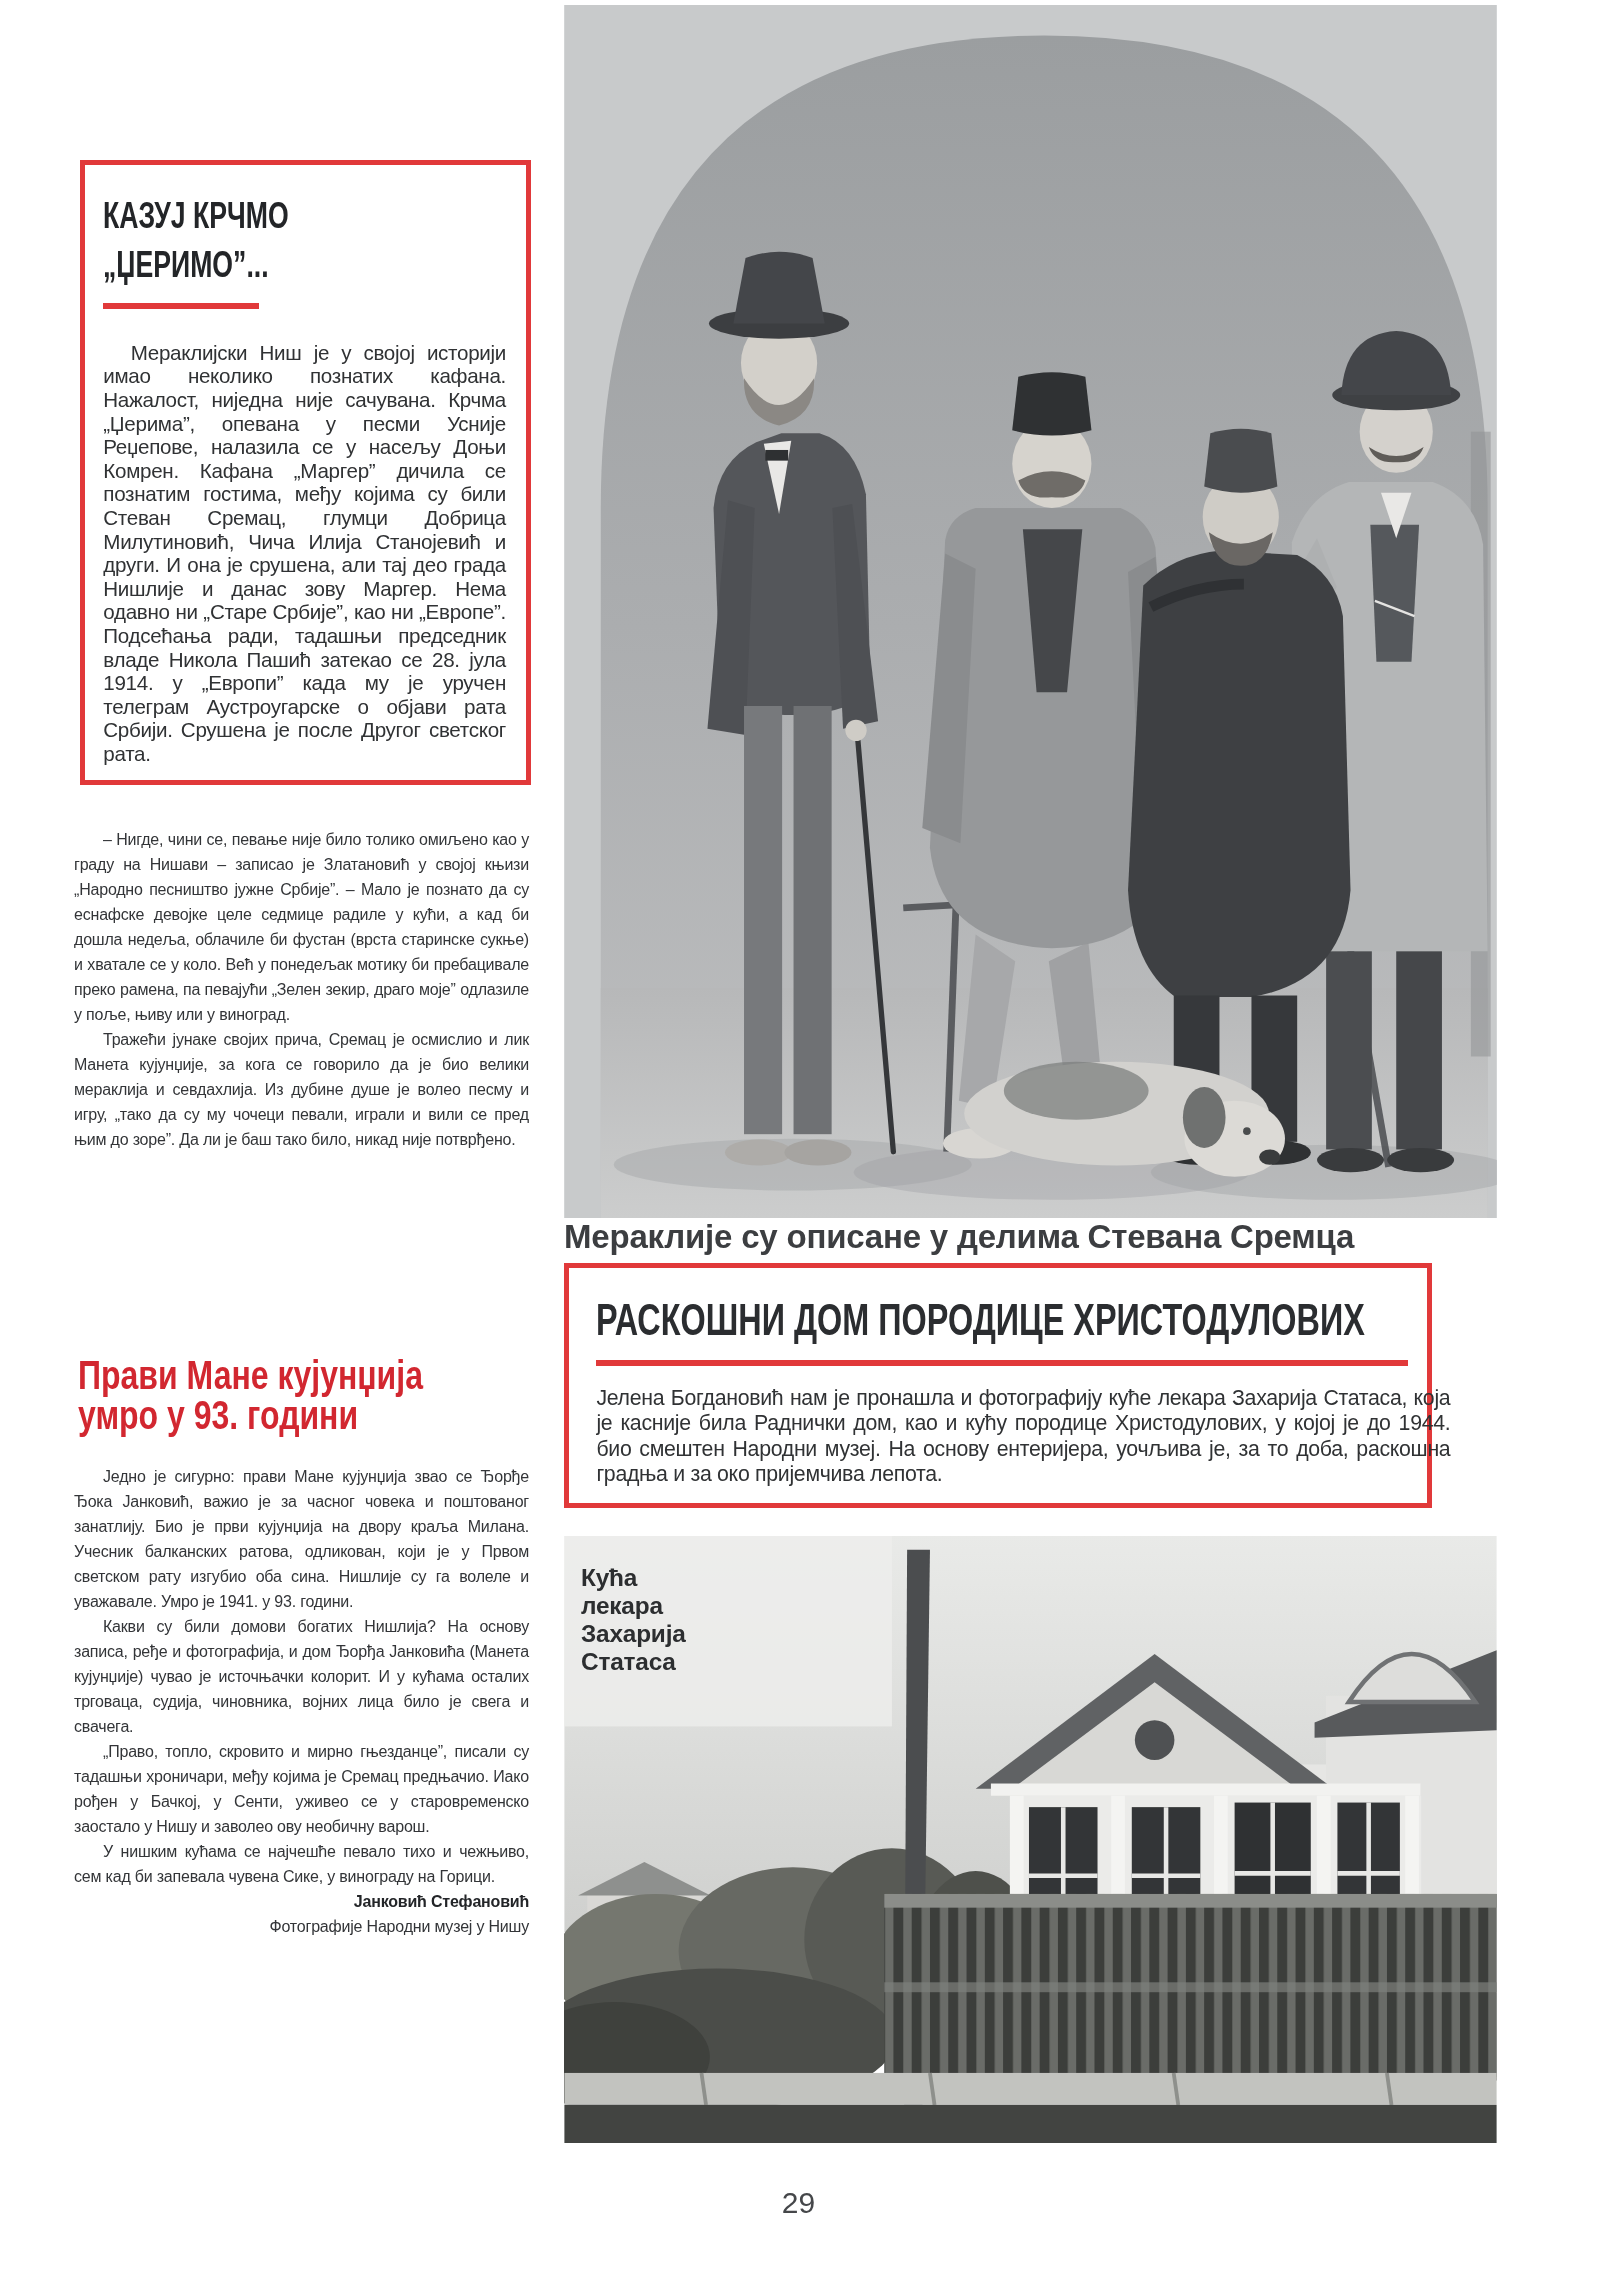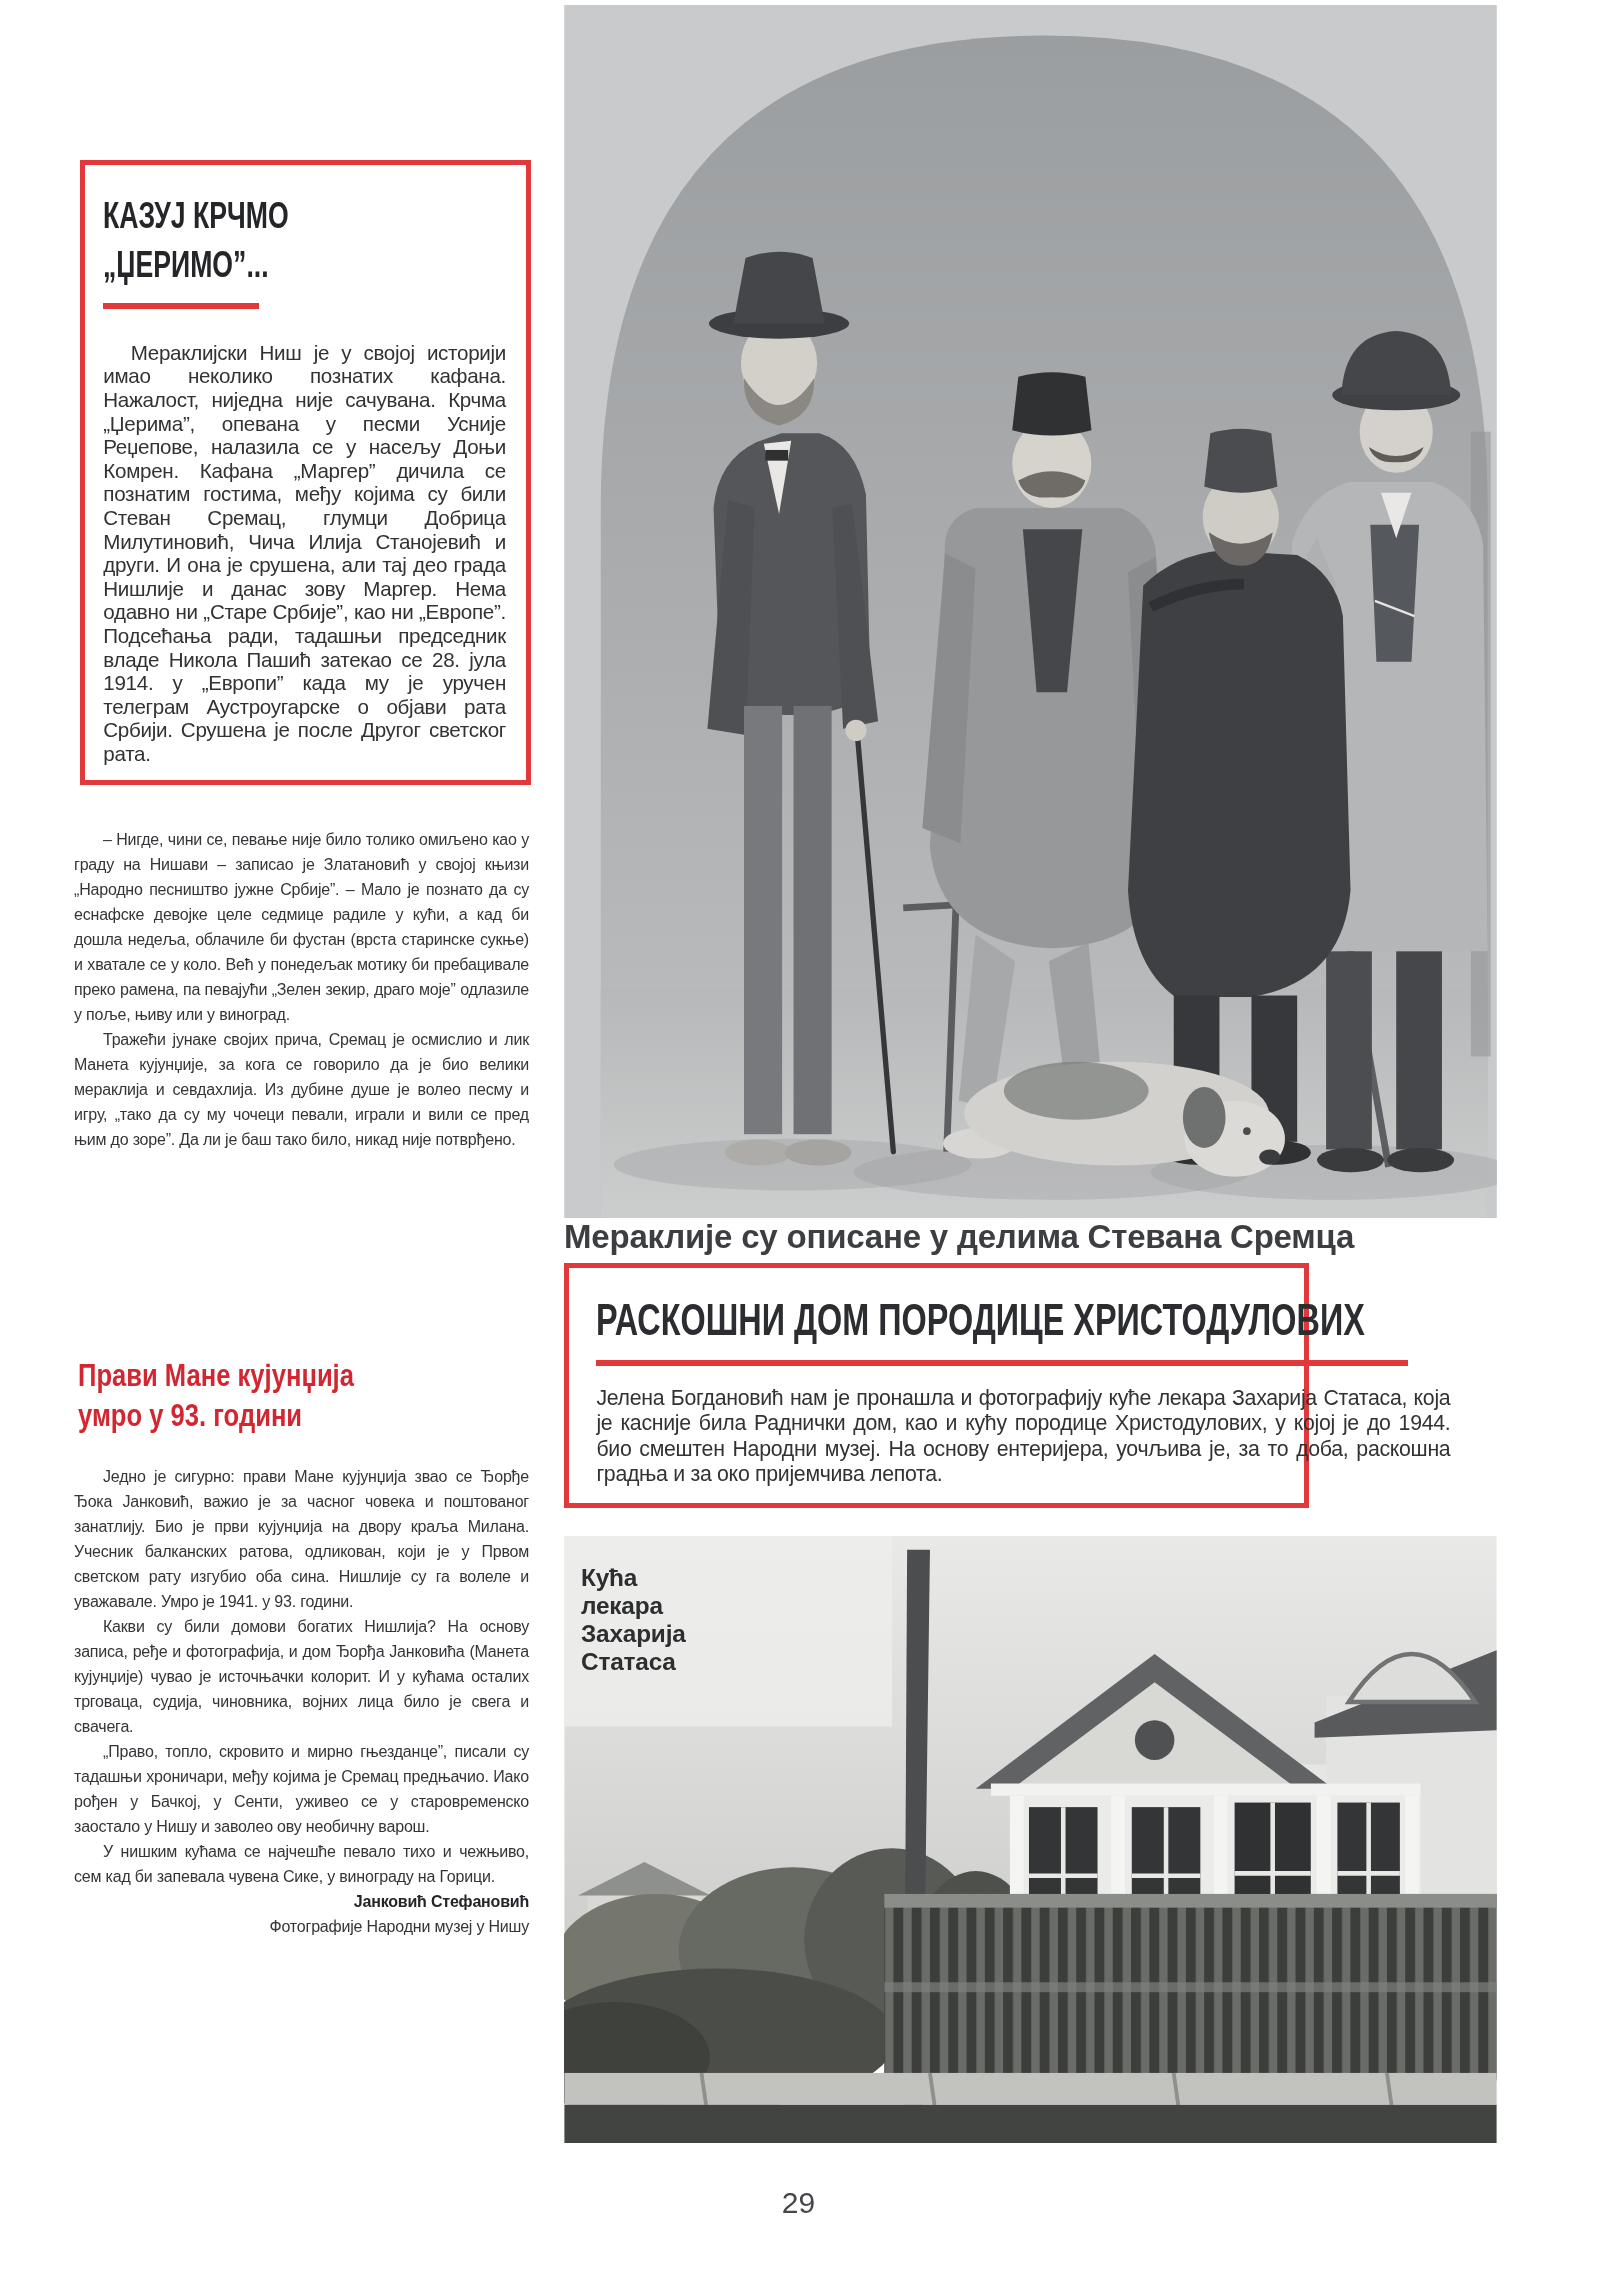--- a/index.html
+++ b/index.html
@@ -19,31 +19,31 @@
   .redbar{width:156px;height:6.1px;background:var(--red_border);margin-top:13.7px;}
   .box1 p{margin:32px 0 0 0;font-size:20.6px;line-height:23.6px;text-align:justify;text-indent:27.4px;
           letter-spacing:-0.3px;color:#303234;}
 
   
   .colblock{position:absolute;left:74px;width:455px;font-size:16px;line-height:25px;
             letter-spacing:-0.2px;text-align:justify;color:#333538;}
   .colblock p{margin:0;text-indent:29px;}
   #paras-top{top:827px;}
   #paras-bottom{top:1464px;}
-  .subhead{position:absolute;left:78px;top:1355px;margin:0;font-size:32px;line-height:40px;
+  .subhead{position:absolute;left:78px;top:1355px;margin:0;font-size:40px;line-height:40px;
            font-weight:800;color:var(--red_text);}
   .subhead .cond{transform:scaleX(0.8);}
   .byline{font-weight:800;text-align:right;text-indent:0 !important;color:#232528;}
   .credit{text-align:right;text-indent:0 !important;}
 
   
   .photo1{position:absolute;left:564px;top:4.6px;width:933px;height:1213px;}
   .caption1{position:absolute;left:564px;top:1222px;width:933px;margin:0;
             font-size:33px;line-height:30.5px;font-weight:800;color:#3c3e41;letter-spacing:-0.2px;}
-  .box2{position:absolute;left:564px;top:1263px;width:745px;height:245px;
+  .box2{position:absolute;left:564px;top:1263px;width:868px;height:245px;
         border:5.3px solid var(--red_border);box-sizing:border-box;padding:27.4px 30.5px 0 27.4px;background:#fff;}
   .box2 h2{margin:0;font-size:45px;line-height:49px;font-weight:800;color:#2b2d30;}
   .box2 .cond{transform:scaleX(0.72);}
   .redbar2{width:812px;height:6.1px;background:var(--red_border);margin-top:15.2px;}
   .box2 p{margin:20px 0 0 0;font-size:21.3px;line-height:25.5px;letter-spacing:-0.3px;
           text-align:justify;color:#303234;width:854px;}
 
   .photo2{position:absolute;left:564px;top:1536px;width:933px;height:607px;}
   .overlay{position:absolute;left:581px;top:1564px;font-size:24.4px;line-height:28px;
            font-weight:800;color:#2c2e30;letter-spacing:-0.2px;}

